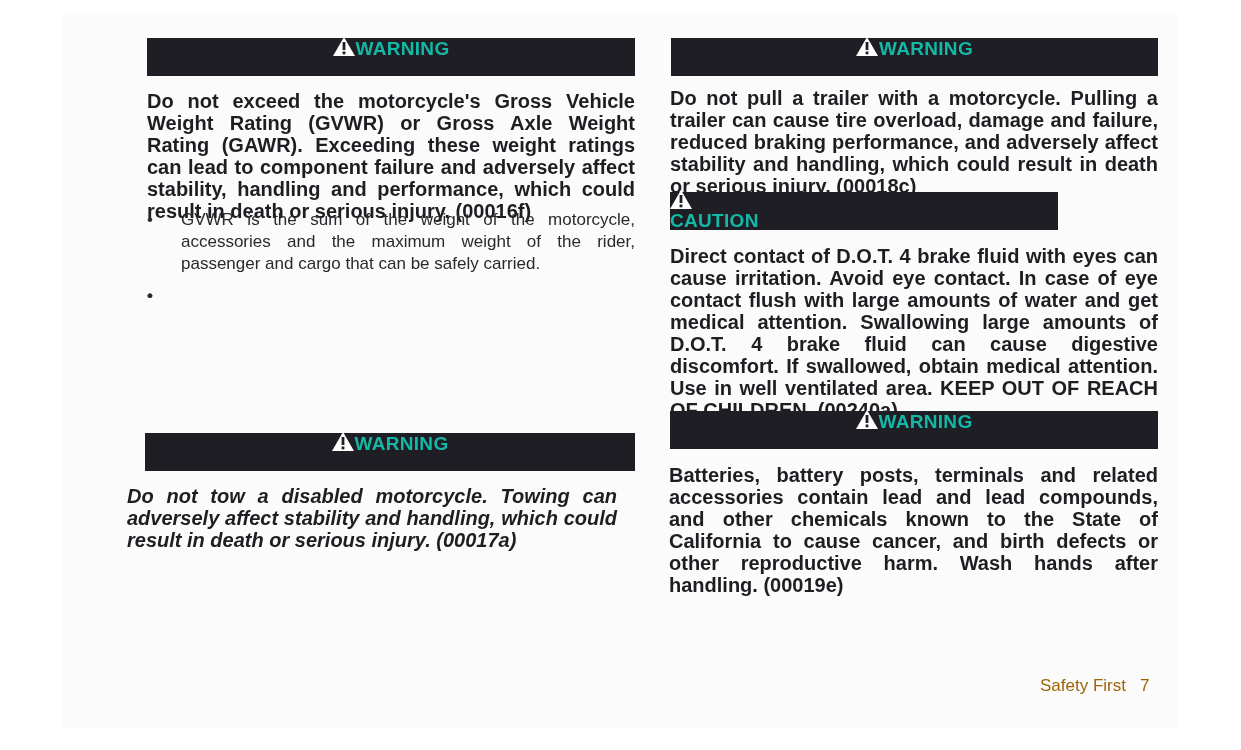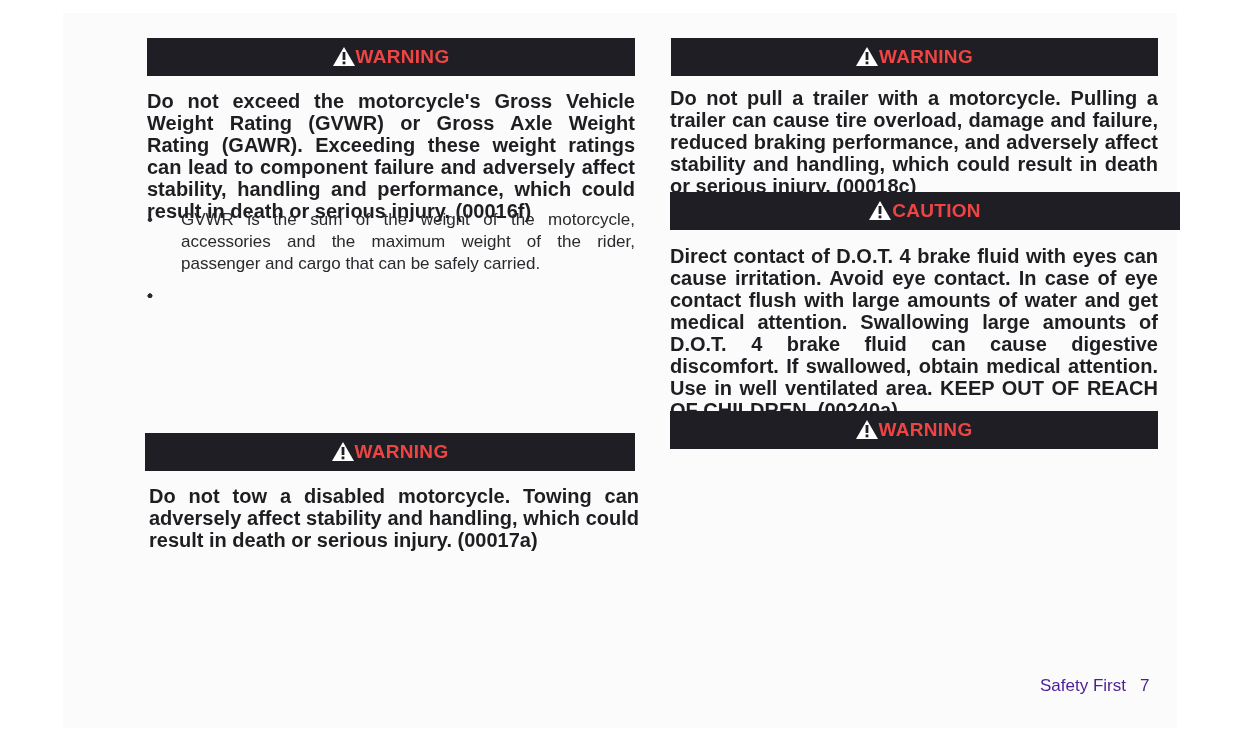--- a/index.html
+++ b/index.html
@@ -15,23 +15,22 @@
       left: 63px;
       top: 13px;
       width: 1114px;
       height: 715px;
       background: #fbfbfb;
     }
     .banner {
       position: absolute;
       height: 38px;
       background: #1f1e24;
-      color: #ef4444;
+      color: #14b8a6;
       display: flex;
-      align-items: center;
       justify-content: center;
       font-family: "Liberation Sans", sans-serif;
       font-weight: bold;
       font-size: 19px;
       letter-spacing: 0.3px;
     }
     .banner .icon {
       display: inline-block;
       width: 22px;
       height: 19px;
@@ -72,21 +71,21 @@
       position: absolute;
       left: 0;
       top: 0;
     }
     .footer {
       position: absolute;
       left: 977px;
       top: 663px;
       font-family: "Liberation Sans", sans-serif;
       font-size: 17px;
-      color: #4c1d95;
+      color: #a16207;
       white-space: nowrap;
     }
     .footer .num { margin-left: 14px; }
   </style>
 </head>
 <body>
 
 <div class="page">
 
   <div class="banner" style="left:84px; top:25px; width:488px;">
@@ -111,35 +110,35 @@
   <div class="banner" style="left:82px; top:420px; width:490px;">
     <span class="icon">
       <svg width="22" height="19" viewBox="0 0 22 19">
           <polygon points="11,0 22,19 0,19" fill="#fff"></polygon>
           <rect x="9.6" y="5" width="2.8" height="8" fill="#1f1e24"></rect>
           <rect x="9.6" y="14.5" width="2.8" height="2.8" fill="#1f1e24"></rect>
         </svg>
     </span>
     <span>WARNING</span>
   </div>
-  <p class="msg" style="left:86px; top:472px; width:490px;">Do not tow a disabled motorcycle. Towing can adversely affect stability and handling, which could result in death or serious injury. (00017a)</p>
+  <p class="msg" style="left:64px; top:472px; width:490px;font-style:italic;">Do not tow a disabled motorcycle. Towing can adversely affect stability and handling, which could result in death or serious injury. (00017a)</p>
 
   <div class="banner" style="left:608px; top:25px; width:487px;">
     <span class="icon">
       <svg width="22" height="19" viewBox="0 0 22 19">
           <polygon points="11,0 22,19 0,19" fill="#fff"></polygon>
           <rect x="9.6" y="5" width="2.8" height="8" fill="#1f1e24"></rect>
           <rect x="9.6" y="14.5" width="2.8" height="2.8" fill="#1f1e24"></rect>
         </svg>
     </span>
     <span>WARNING</span>
   </div>
   <p class="msg" style="left:607px; top:74px; width:488px;">Do not pull a trailer with a motorcycle. Pulling a trailer can cause tire overload, damage and failure, reduced braking performance, and adversely affect stability and handling, which could result in death or serious injury. (00018c)</p>
 
-  <div class="banner" style="left:607px; top:179px; width:510px;">
+  <div class="banner" style="left:607px; top:179px; width:388px;flex-direction:column;">
     <span class="icon">
       <svg width="22" height="19" viewBox="0 0 22 19">
           <polygon points="11,0 22,19 0,19" fill="#fff"></polygon>
           <rect x="9.6" y="5" width="2.8" height="8" fill="#1f1e24"></rect>
           <rect x="9.6" y="14.5" width="2.8" height="2.8" fill="#1f1e24"></rect>
         </svg>
     </span>
     <span>CAUTION</span>
   </div>
   <p class="msg" style="left:607px; top:232px; width:488px;">Direct contact of D.O.T. 4 brake fluid with eyes can cause irritation. Avoid eye contact. In case of eye contact flush with large amounts of water and get medical attention. Swallowing large amounts of D.O.T. 4 brake fluid can cause digestive discomfort. If swallowed, obtain medical attention. Use in well ventilated area. KEEP OUT OF REACH OF CHILDREN. (00240a)</p>
@@ -147,17 +146,18 @@
   <div class="banner" style="left:607px; top:398px; width:488px;">
     <span class="icon">
       <svg width="22" height="19" viewBox="0 0 22 19">
           <polygon points="11,0 22,19 0,19" fill="#fff"></polygon>
           <rect x="9.6" y="5" width="2.8" height="8" fill="#1f1e24"></rect>
           <rect x="9.6" y="14.5" width="2.8" height="2.8" fill="#1f1e24"></rect>
         </svg>
     </span>
     <span>WARNING</span>
   </div>
+  <p class="msg" style="left:606px; top:451px; width:489px;">Batteries, battery posts, terminals and related accessories contain lead and lead compounds, and other chemicals known to the State of California to cause cancer, and birth defects or other reproductive harm. Wash hands after handling. (00019e)</p>
 
   <div class="footer">
     <span>Safety First</span><span class="num">7</span>
   </div>
 </div>
 
 </body></html>

